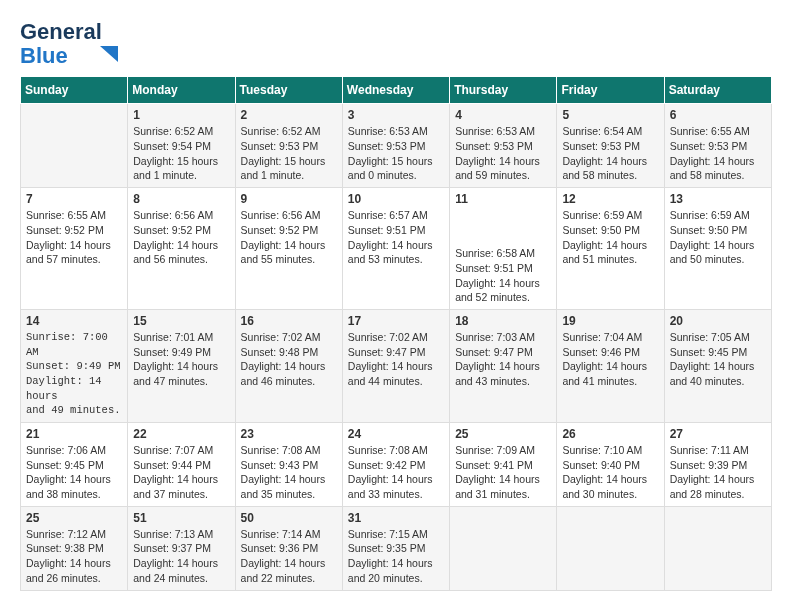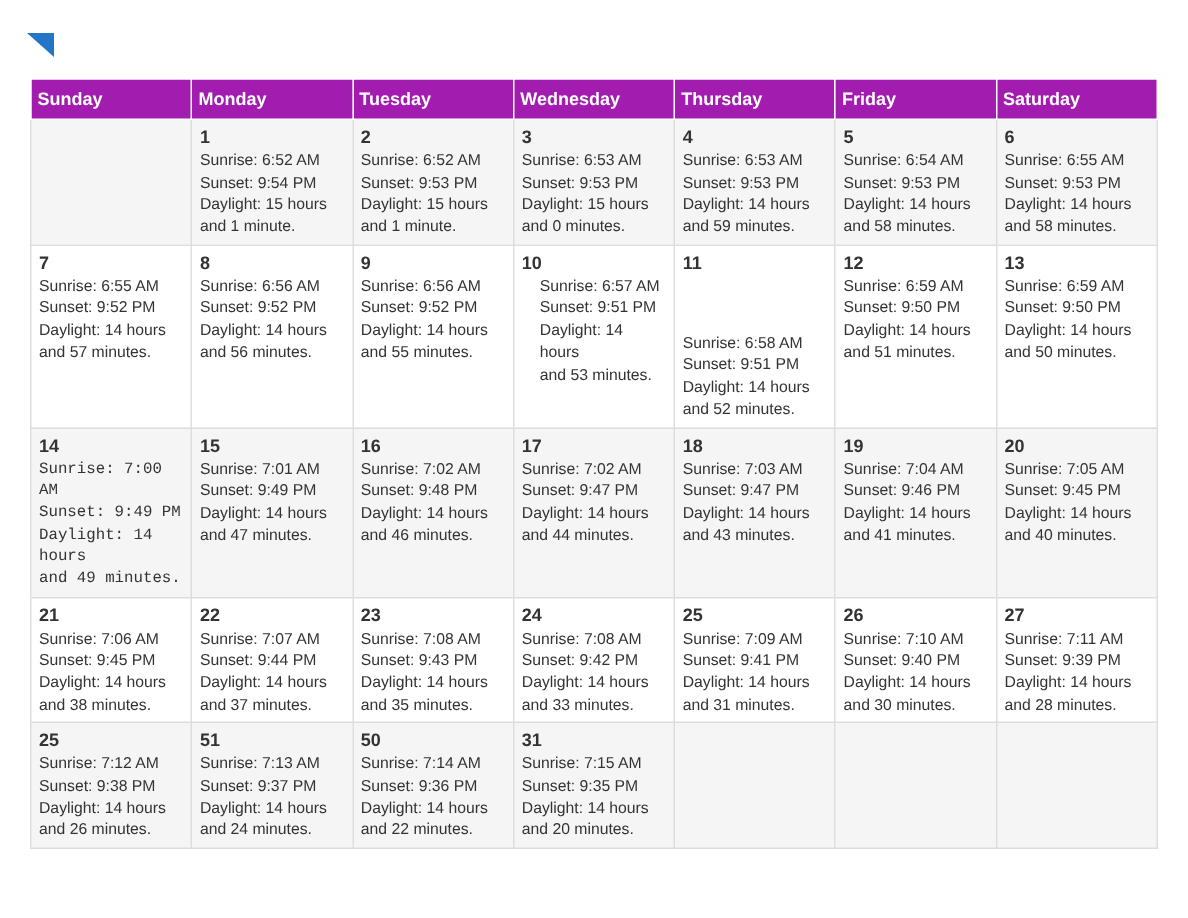--- a/index.html
+++ b/index.html
@@ -39,21 +39,21 @@
       font-size: 16px;
       color: #333;
       margin-top: 2px;
     }
     table {
       width: 100%;
       border-collapse: collapse;
       font-size: 11px;
     }
     thead tr th {
-      background-color: #a21caf;
+      background-color: #0f766e;
       color: #fff;
       padding: 6px 4px;
       text-align: left;
       font-size: 12px;
       font-weight: bold;
       border: 1px solid #fff;
     }
     tbody tr td {
       vertical-align: top;
       padding: 4px 5px;
@@ -72,20 +72,23 @@
       margin-bottom: 2px;
     }
     .cell-info { font-size: 10.5px; line-height: 1.4; }
   </style>
 </head>
 <body>
 
 <div class="header">
   <div class="logo">
     <div style="display:flex;align-items:flex-end;">
+      <span class="logo-text">
+        <span>General</span><br><span class="blue">Blue</span>
+      </span>
       <svg width="22" height="22" viewBox="0 0 22 22" style="margin-left:-4px;margin-bottom:2px;">
         <polygon points="2,2 20,2 20,18" fill="#2176c7"></polygon>
       </svg>
     </div>
   </div>
   <div class="title-block">
     <div class="month-title"></div>
     <div class="subtitle"></div>
   </div>
 </div>
@@ -165,21 +168,21 @@
         </td>
         <td>
           <span class="day-num">9</span>
           <div class="cell-info" style="white-space: pre-line;">Sunrise: 6:56 AM
 Sunset: 9:52 PM
 Daylight: 14 hours
 and 55 minutes.</div>
         </td>
         <td>
           <span class="day-num">10</span>
-          <div class="cell-info" style="white-space: pre-line; margin-left: 12px;">Sunrise: 6:57 AM
+          <div class="cell-info" style="white-space: pre-line;">Sunrise: 6:57 AM
 Sunset: 9:51 PM
 Daylight: 14 hours
 and 53 minutes.</div>
         </td>
         <td>
           <span class="day-num">11</span>
           <div class="cell-info" style="white-space: pre-line; margin-top: 40px;">Sunrise: 6:58 AM
 Sunset: 9:51 PM
 Daylight: 14 hours
 and 52 minutes.</div>

